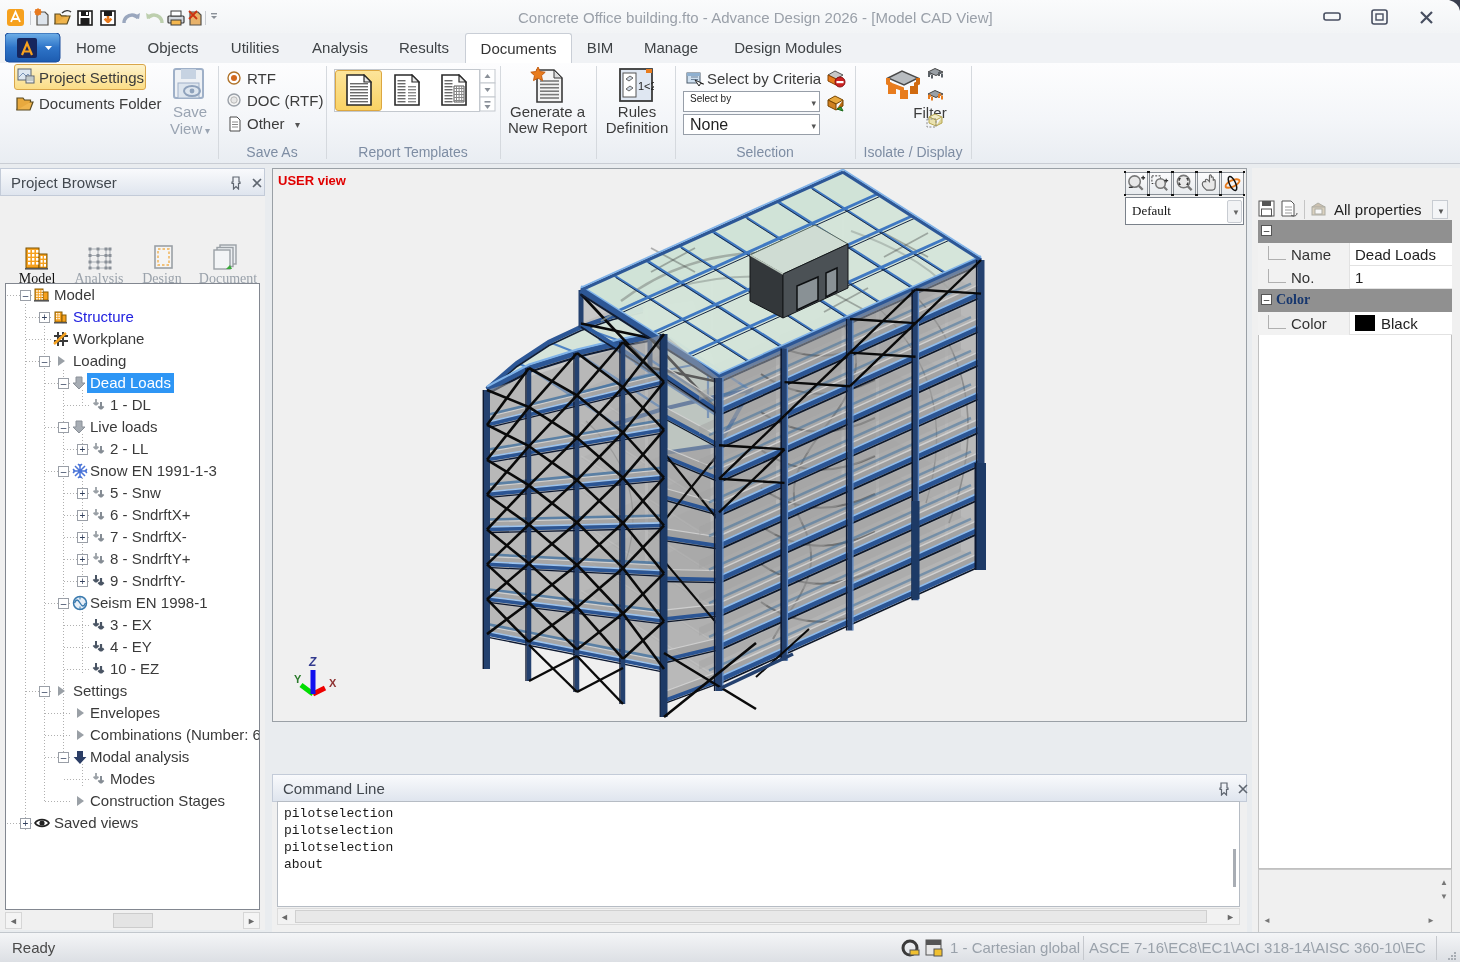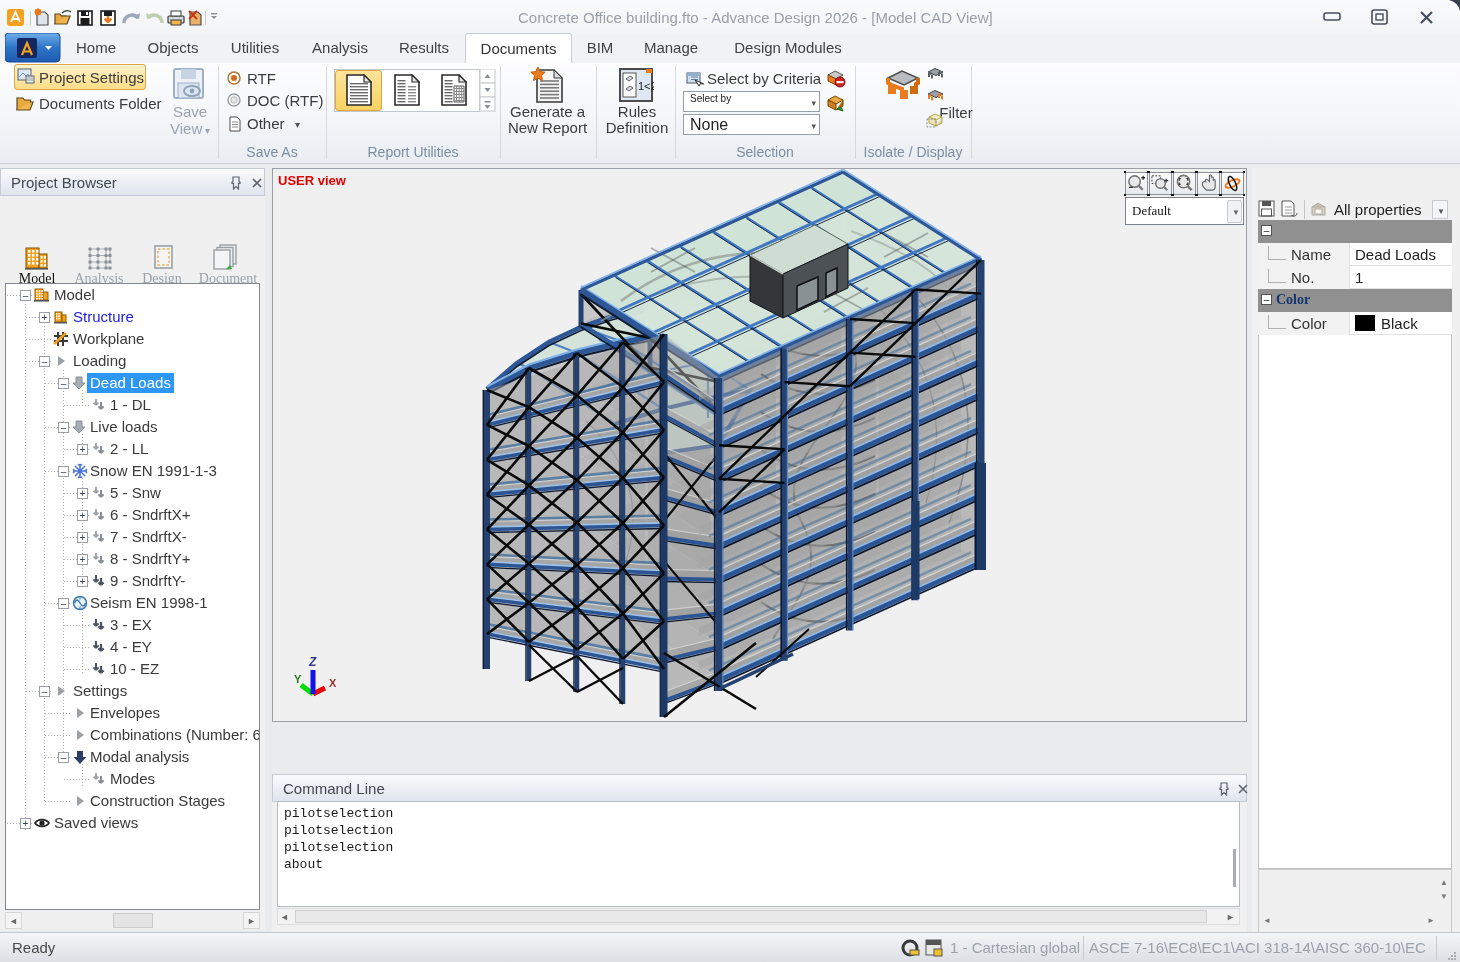--- a/index.html
+++ b/index.html
@@ -115,21 +115,21 @@
     </div>
     <div id="ribbon">
       <div class="rsep" style="left:218px"></div>
       <div class="rsep" style="left:326px"></div>
       <div class="rsep" style="left:500px"></div>
       <div class="rsep" style="left:596px"></div>
       <div class="rsep" style="left:675px"></div>
       <div class="rsep" style="left:855px"></div>
       <div class="rsep" style="left:971px"></div>
       <div class="rlabel" style="left:222px;width:100px;">Save As</div>
-      <div class="rlabel" style="left:328px;width:170px;">Report Utilities</div>
+      <div class="rlabel" style="left:328px;width:170px;">Report Templates</div>
       <div class="rlabel" style="left:705px;width:120px;">Selection</div>
       <div class="rlabel" style="left:843px;width:140px;">Isolate / Display</div>
       <div class="abs" style="left:14px;top:1px;width:132px;height:26px;background:linear-gradient(#fdf2cb,#fbdd86);border:1px solid #d9a64a;border-radius:3px;"></div>
       <svg class="abs" style="left:17px;top:4px" width="18" height="18" viewBox="0 0 18 18">
         <rect x="1" y="2" width="13" height="11" fill="#dce6f0" stroke="#5a6470"></rect>
         <path d="M2 10l4-4 3 3 2-2 2 3" stroke="#7a94b8" fill="none"></path>
         <rect x="9" y="9" width="8" height="7" fill="#e8e8e8" stroke="#5a6470"></rect>
         <path d="M10 11h6m-6 2h6" stroke="#9aa" stroke-width="1"></path>
       </svg>
       <div class="abs rtext" style="left:39px;top:6px;">Project Settings</div>
@@ -270,21 +270,21 @@
       </div>
       <div class="abs" style="left:683px;top:51px;width:137px;height:21px;background:#fff;border:1px solid #979ea8;">
         <div class="abs" style="left:6px;top:1px;font-size:16px;color:#222;">None</div>
         <div class="abs" style="right:3px;top:6px;font-size:9px;color:#555;">▾</div>
       </div>
       <svg class="abs" style="left:884px;top:3px" width="38" height="38" viewBox="0 0 38 38">
         <path d="M4 12l14-7 16 7-14 7z" fill="#b8bcc0" stroke="#4a4a4a" stroke-width="1.4"></path>
         <path d="M4 12v5l2 1v8h4v-6l8 3v8h4v-7" fill="none" stroke="#e87c1e" stroke-width="4"></path>
         <path d="M34 12v5l-2 1v8h-4v-6" fill="none" stroke="#d06a10" stroke-width="4"></path>
       </svg>
-      <div class="abs rtext" style="left:936px;top:41px;width:40px;text-align:center;">Filter</div>
+      <div class="abs rtext" style="left:910px;top:41px;width:40px;text-align:center;">Filter</div>
       <svg class="abs" style="left:926px;top:3px" width="19" height="19" viewBox="0 0 19 19">
         <path d="M2 6l7-3.5 8 3.5-7 3.5z" fill="#9aa0a6" stroke="#444"></path>
         <path d="M3 7v4m3-2.5v4m-3-5.5l2 1m8-2v4m3-2.5v4m-3-5.5l2 1" stroke="#5a6066" stroke-width="2"></path>
       </svg>
       <svg class="abs" style="left:926px;top:25px" width="19" height="19" viewBox="0 0 19 19">
         <path d="M2 6l7-3.5 8 3.5-7 3.5z" fill="#9aa0a6" stroke="#444"></path>
         <path d="M3 7v4m3-2.5v4m-3-5.5l2 1m8-2v4m3-2.5v4m-3-5.5l2 1" stroke="#e87c1e" stroke-width="2"></path>
       </svg>
       <svg class="abs" style="left:926px;top:47px" width="19" height="19" viewBox="0 0 19 19">
         <path d="M3 7l6-3 7 3-6 3z" fill="#f2ecc8" stroke="#b8a850"></path>

